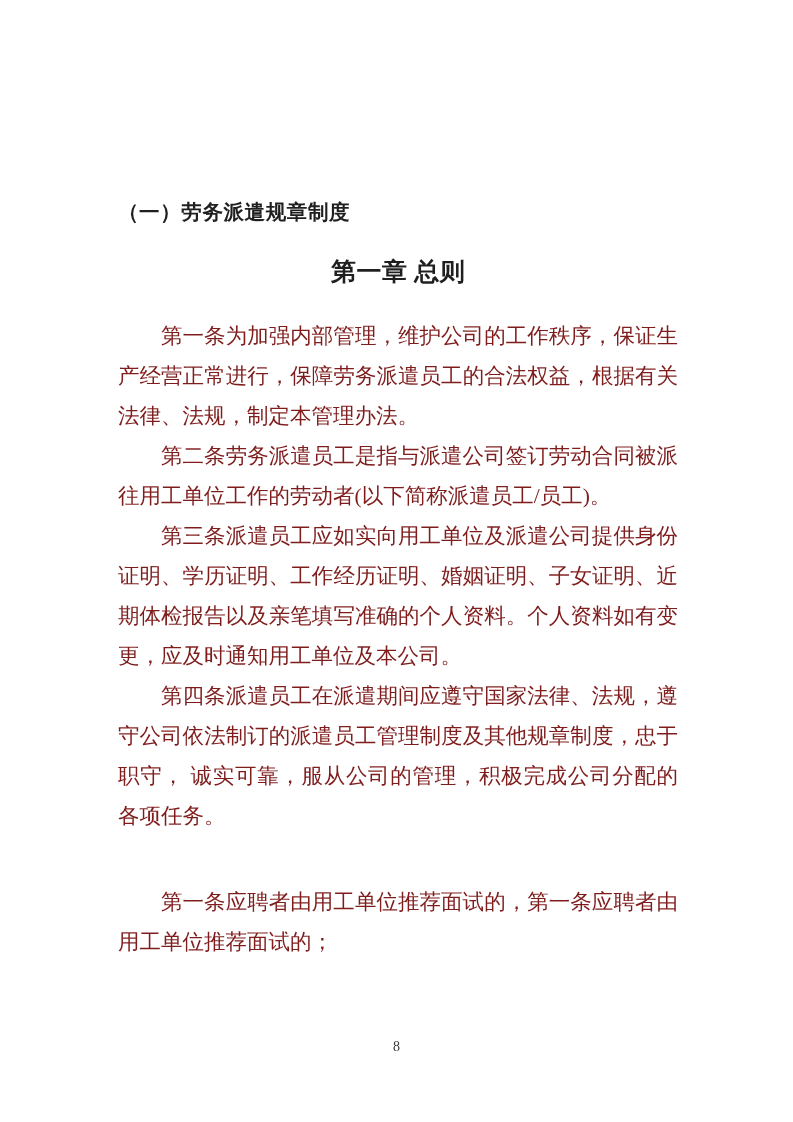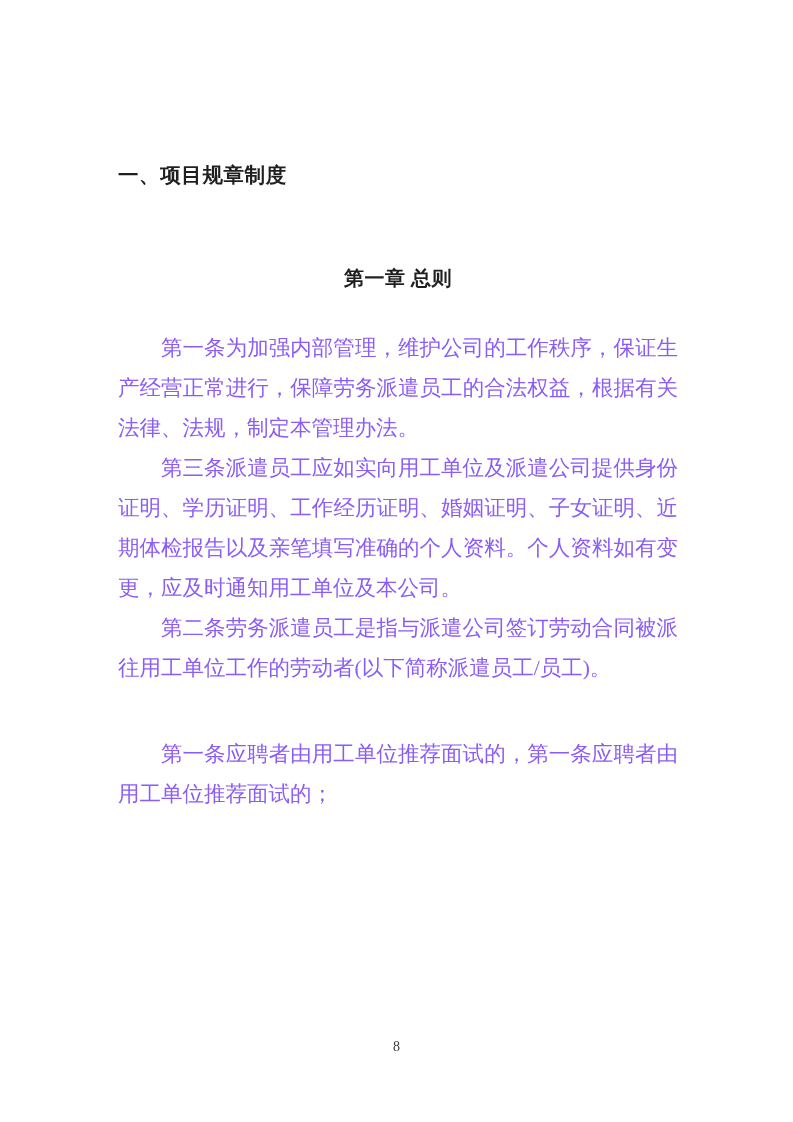--- a/index.html
+++ b/index.html
@@ -34,39 +34,39 @@
     line-height: 34px;
     letter-spacing: 0.6px;
     color: #1f1f1f;
     text-align: left;
     margin: 0;
   }
   .gap-after-sec1 { height: 37px; }
   .gap-after-sec2 { height: 26px; }
   
   .chapter-heading {
-    font-size: 20px;
+    font-size: 25px;
     font-weight: bold;
     line-height: 34px;
     letter-spacing: 0.5px;
     color: #1f1f1f;
     text-align: center;
-    margin: 6px;
+    margin: 0;
   }
   .gap-after-chapter { height: 27px; }
   .gap-before-chapter2 { height: 19px; }
   
   .body-para {
     font-size: 21.5px;
     line-height: 40px;
     text-align: justify;
     text-justify: inter-ideograph;
     text-indent: 2em;
     margin: 0;
-    color: #8b5cf6;
+    color: #7f1d1d;
     letter-spacing: 0px;
     word-break: break-all;
   }
   .body-para + .body-para {
     margin-top: 0px;
   }
   
   .page-number {
     position: absolute;
     left: 0;
@@ -81,37 +81,38 @@
 </style>
 </head>
 <body>
 
 <div class="page">
 
   <div class="content">
 
     <div class="spacer-top"></div>
 
-    <h1 class="section-heading">一、项目规章制度</h1>
 
     <div class="gap-after-sec1"></div>
 
+    <h2 class="section-heading">（一）劳务派遣规章制度</h2>
 
     <div class="gap-after-sec2"></div>
 
     <h3 class="chapter-heading">第一章  总则</h3>
 
     <div class="gap-after-chapter"></div>
 
     <p class="body-para">第一条为加强内部管理，维护公司的工作秩序，保证生产经营正常进行，保障劳务派遣员工的合法权益，根据有关法律、法规，制定本管理办法。</p>
 
+    <p class="body-para">第二条劳务派遣员工是指与派遣公司签订劳动合同被派往用工单位工作的劳动者(以下简称派遣员工/员工)。</p>
+
     <p class="body-para">第三条派遣员工应如实向用工单位及派遣公司提供身份证明、学历证明、工作经历证明、婚姻证明、子女证明、近期体检报告以及亲笔填写准确的个人资料。个人资料如有变更，应及时通知用工单位及本公司。</p>
 
-    <p class="body-para">第二条劳务派遣员工是指与派遣公司签订劳动合同被派往用工单位工作的劳动者(以下简称派遣员工/员工)。</p>
-
+    <p class="body-para">第四条派遣员工在派遣期间应遵守国家法律、法规，遵守公司依法制订的派遣员工管理制度及其他规章制度，忠于职守， 诚实可靠，服从公司的管理，积极完成公司分配的各项任务。</p>
 
     <div class="gap-before-chapter2"></div>
 
 
     <div class="gap-after-chapter"></div>
 
     <p class="body-para">第一条应聘者由用工单位推荐面试的，第一条应聘者由用工单位推荐面试的；</p>
 
   </div>
 

